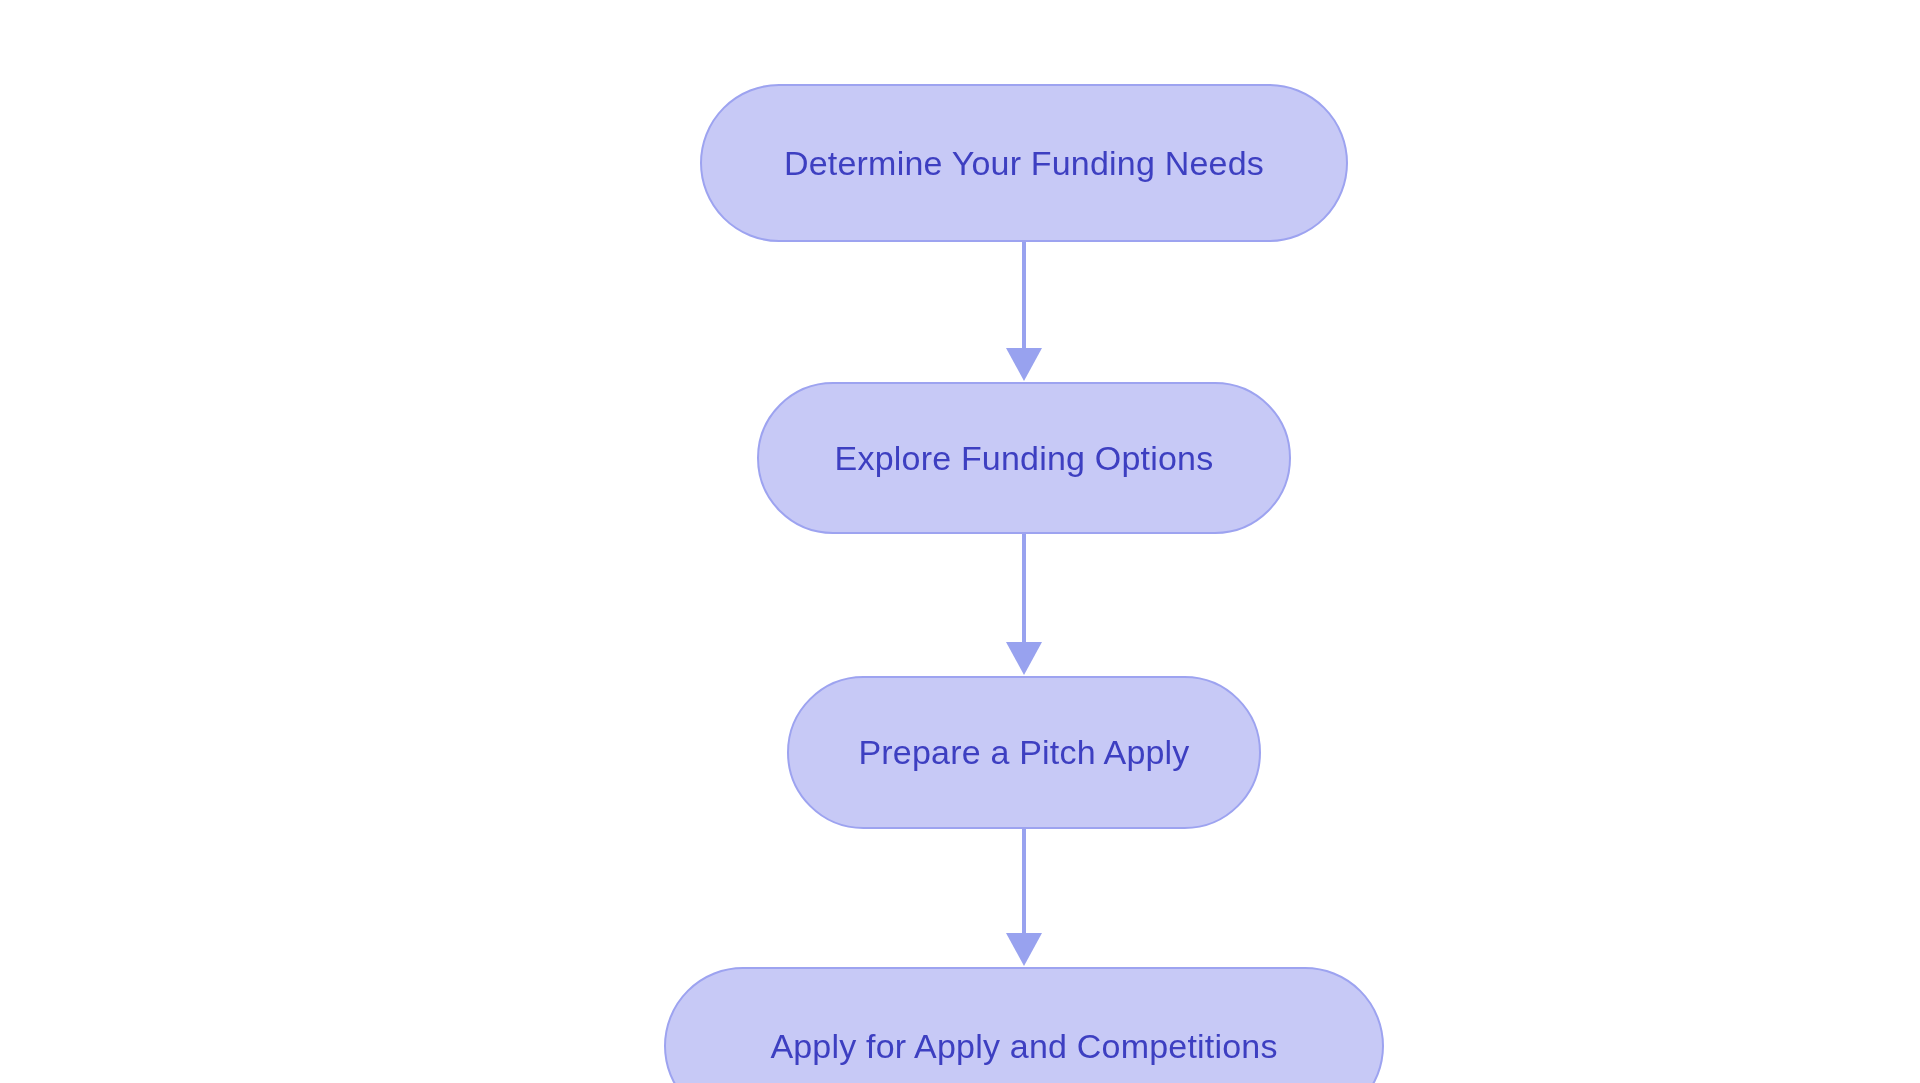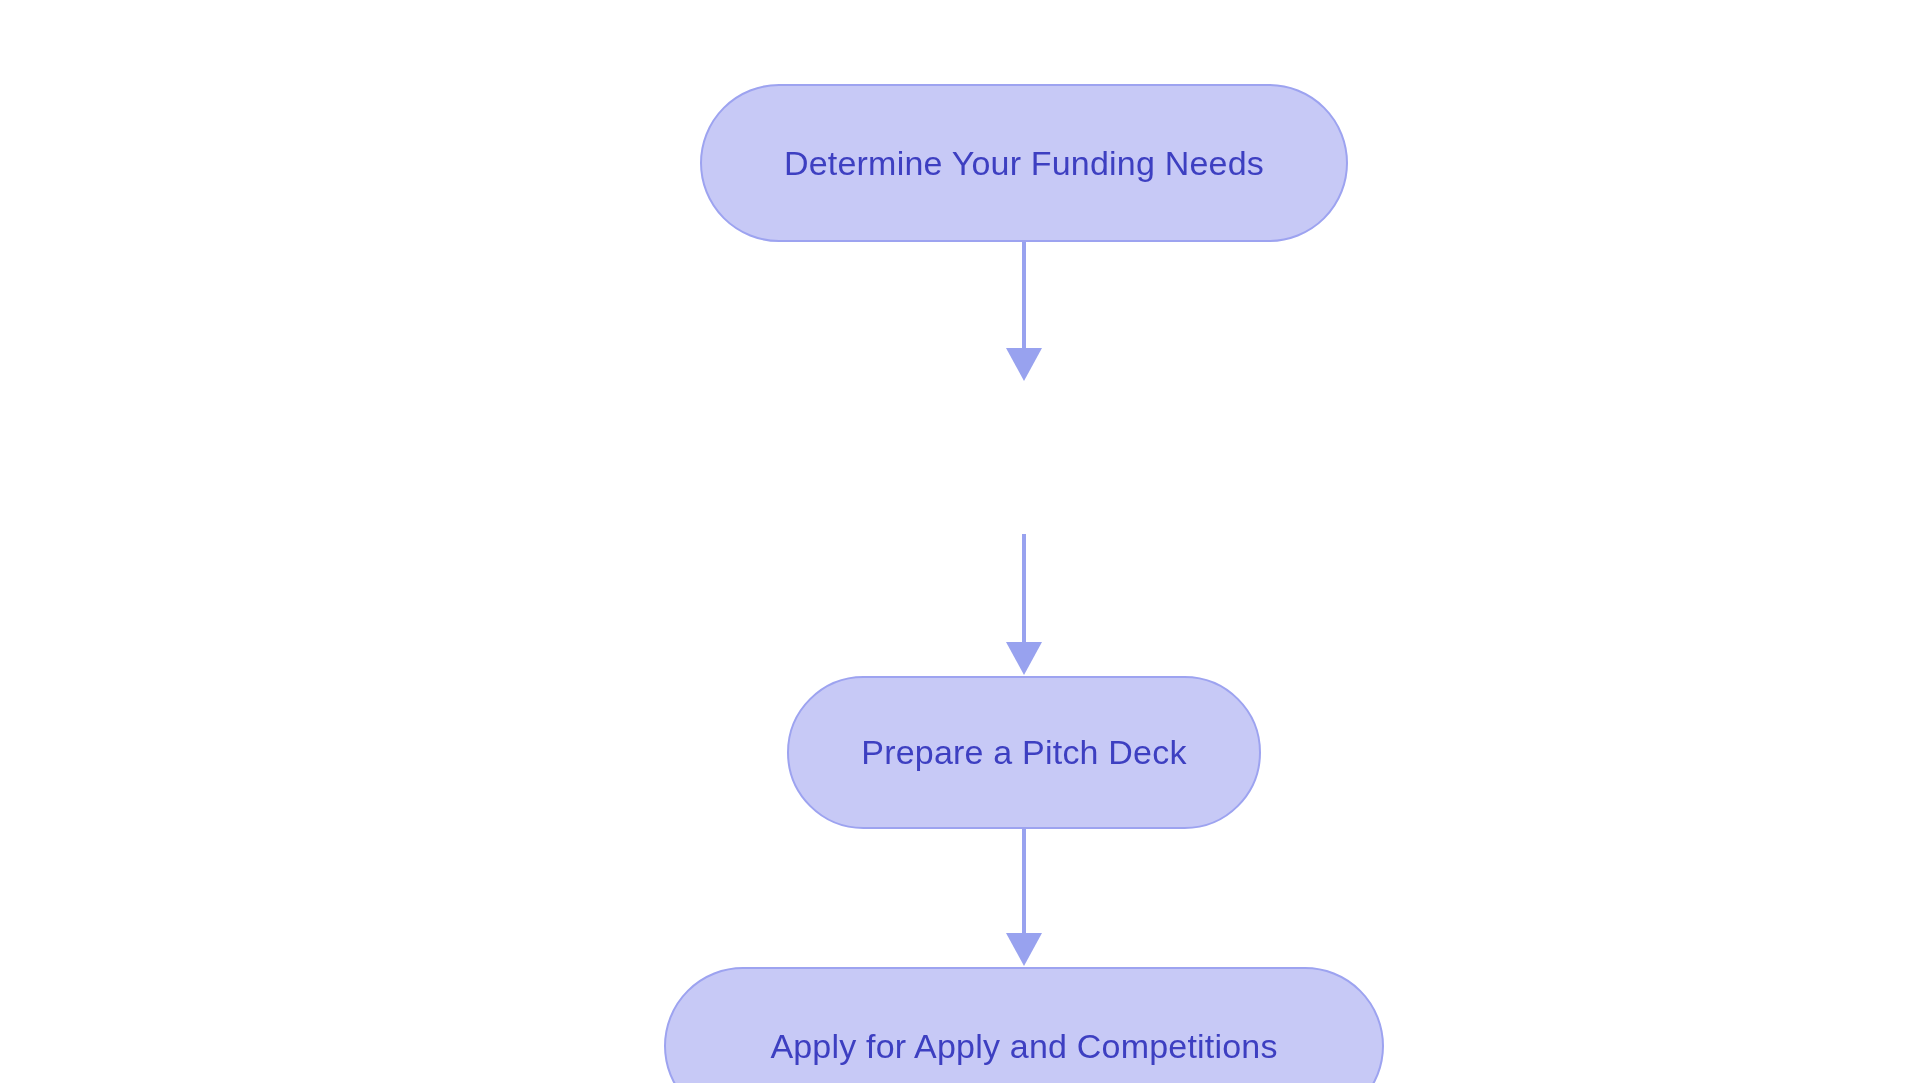--- a/index.html
+++ b/index.html
@@ -65,26 +65,29 @@
 
 <div class="canvas">
 
   <div class="node node-1">
     <span>Determine Your Funding Needs</span>
   </div>
 
   <div class="edge-line edge-line-1"></div>
   <div class="edge-head edge-head-1"></div>
 
+  <div class="node node-2">
+    <span>Explore Funding Options</span>
+  </div>
 
   <div class="edge-line edge-line-2"></div>
   <div class="edge-head edge-head-2"></div>
 
   <div class="node node-3">
-    <span>Prepare a Pitch Deck</span>
+    <span>Prepare a Pitch Apply</span>
   </div>
 
   <div class="edge-line edge-line-3"></div>
   <div class="edge-head edge-head-3"></div>
 
   <div class="node node-4">
     <span>Apply for Apply and Competitions</span>
   </div>
 
 </div>

